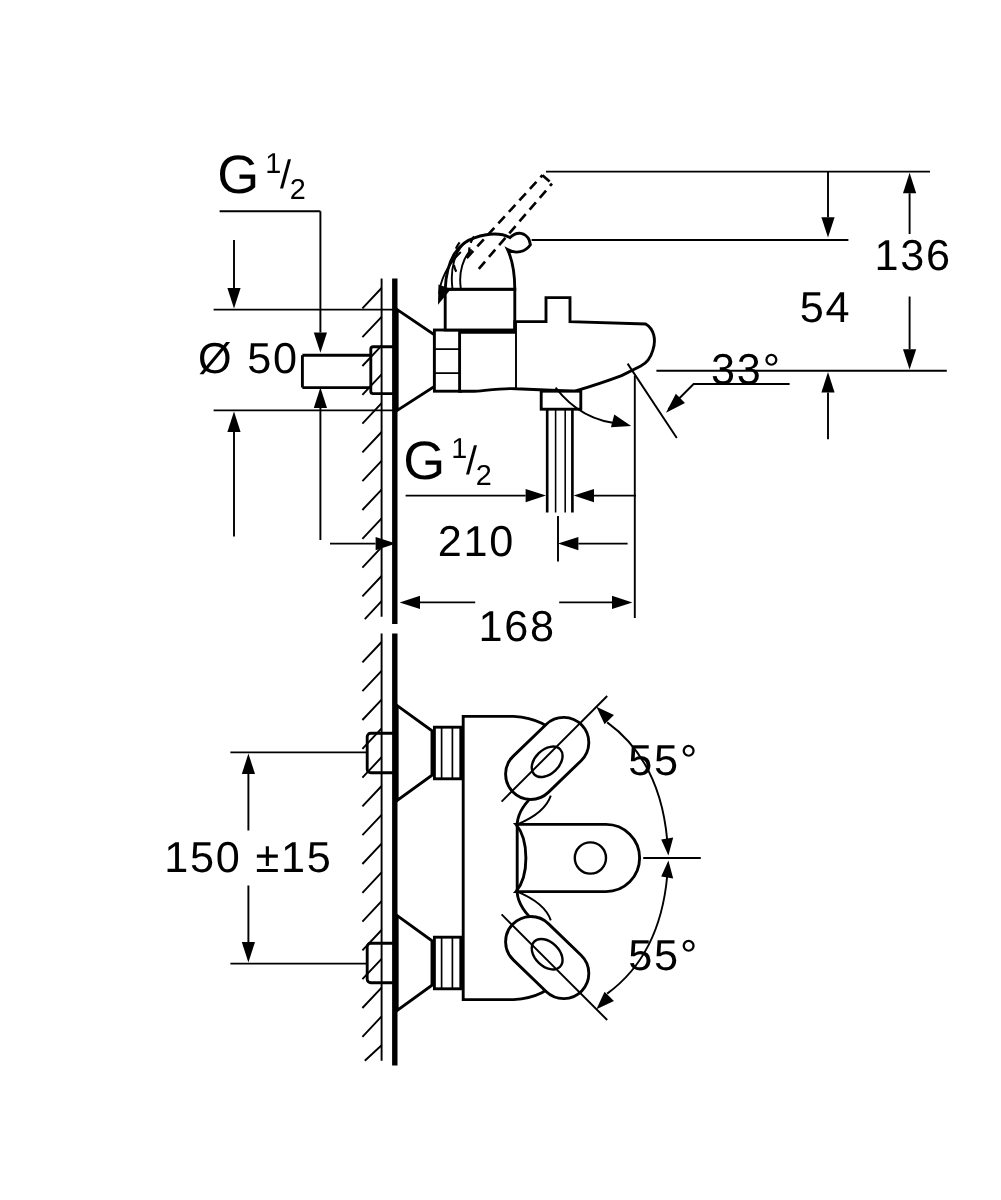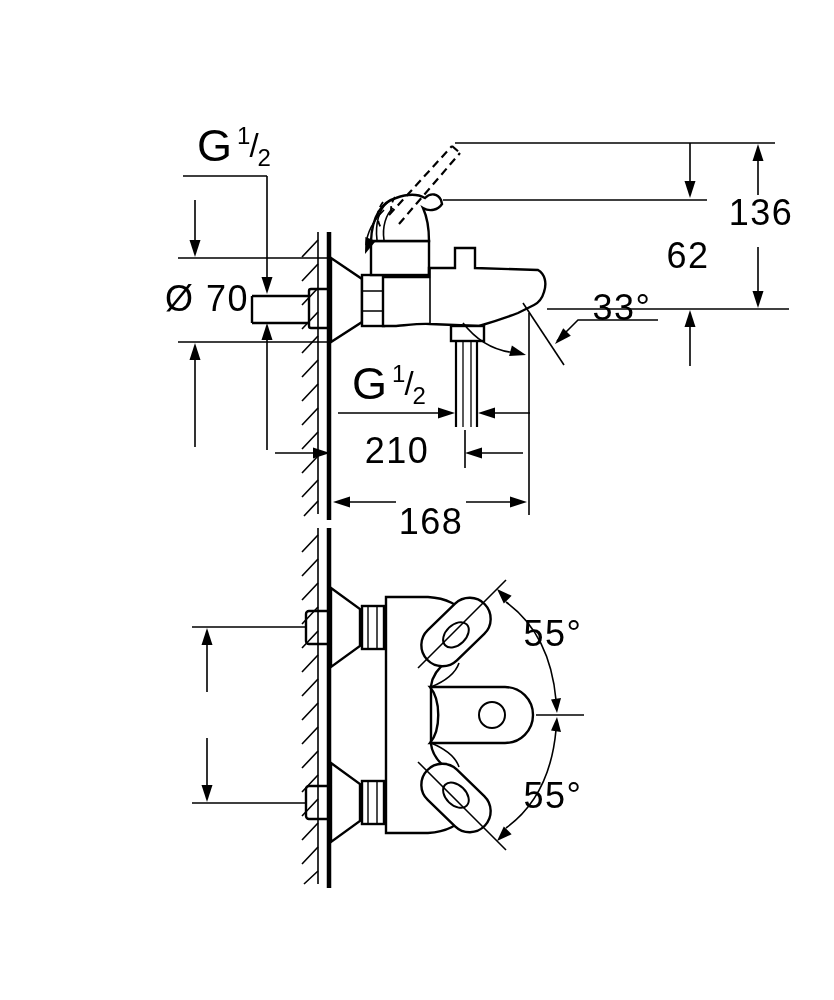--- a/index.html
+++ b/index.html
@@ -8,21 +8,21 @@
     font-family:"Liberation Sans", sans-serif; color:#000; overflow:hidden;
   }
   #stage svg { position:absolute; left:0; top:0; }
   svg * { vector-effect:none; }
   .lbl {
     position:absolute; transform:translate(-50%,-50%);
     font-size:36px; letter-spacing:1.5px; white-space:nowrap; color:#000;
     line-height:1;
   }
   .lbl.bg { background:#fff; padding:0 7px; }
-  .g12 { position:absolute; font-size:45px; white-space:nowrap; line-height:1;margin-left:16px; }
+  .g12 { position:absolute; font-size:45px; white-space:nowrap; line-height:1; }
   .g12 .num { font-size:24px; position:relative; top:-17px; margin-left:5px; }
   .g12 .slash { font-size:33px; position:relative; top:-4px; margin:0 -1px; }
   .g12 .den { font-size:24px; position:relative; top:5px; }
   .stroke { fill:none; stroke:var(--line,#000); }
   .fillw  { fill:#fff; stroke:var(--line,#000); }
   .arrow  { fill:var(--line,#000); stroke:none; }
 </style>
 </head>
 <body>
 
@@ -149,27 +149,28 @@
     <path class="stroke" stroke-width="1.6" d="M207,645 V692 M207,738 V785"></path>
     <polygon class="arrow" points="207,628 201.5,645 212.5,645"></polygon>
     <polygon class="arrow" points="207,802 201.5,785 212.5,785"></polygon>
   </g>
 </svg>
 
 <div class="g12" style="left:181px; top:123px;">
   <span>G</span><span class="num">1</span><span class="slash">/</span><span class="den">2</span>
 </div>
 
-<div class="lbl" style="left:207px; top:299px;">Ø 70</div>
+<div class="lbl" style="left:207px; top:299px;">Ø 50</div>
 <div class="lbl bg" style="left:761px; top:213px;">136</div>
-<div class="lbl" style="left:688px; top:256px;">62</div>
+<div class="lbl" style="left:688px; top:256px;">54</div>
 <div class="lbl" style="left:622px; top:308px;">33°</div>
 
 <div class="g12" style="left:336px; top:361px;">
   <span>G</span><span class="num">1</span><span class="slash">/</span><span class="den">2</span>
 </div>
 
 <div class="lbl bg" style="left:397px; top:451px;">210</div>
 <div class="lbl bg" style="left:431px; top:522px;">168</div>
+<div class="lbl bg" style="left:207px; top:715px;">150 ±15</div>
 <div class="lbl" style="left:553px; top:634px;">55°</div>
 <div class="lbl" style="left:553px; top:796px;">55°</div>
 
 </div>
 
 </body></html>

